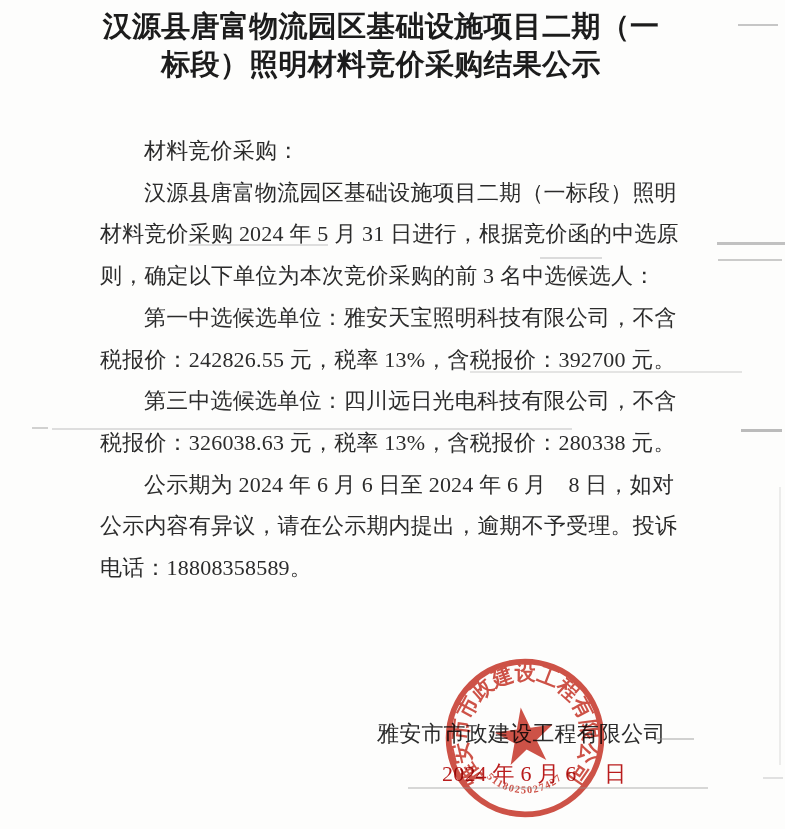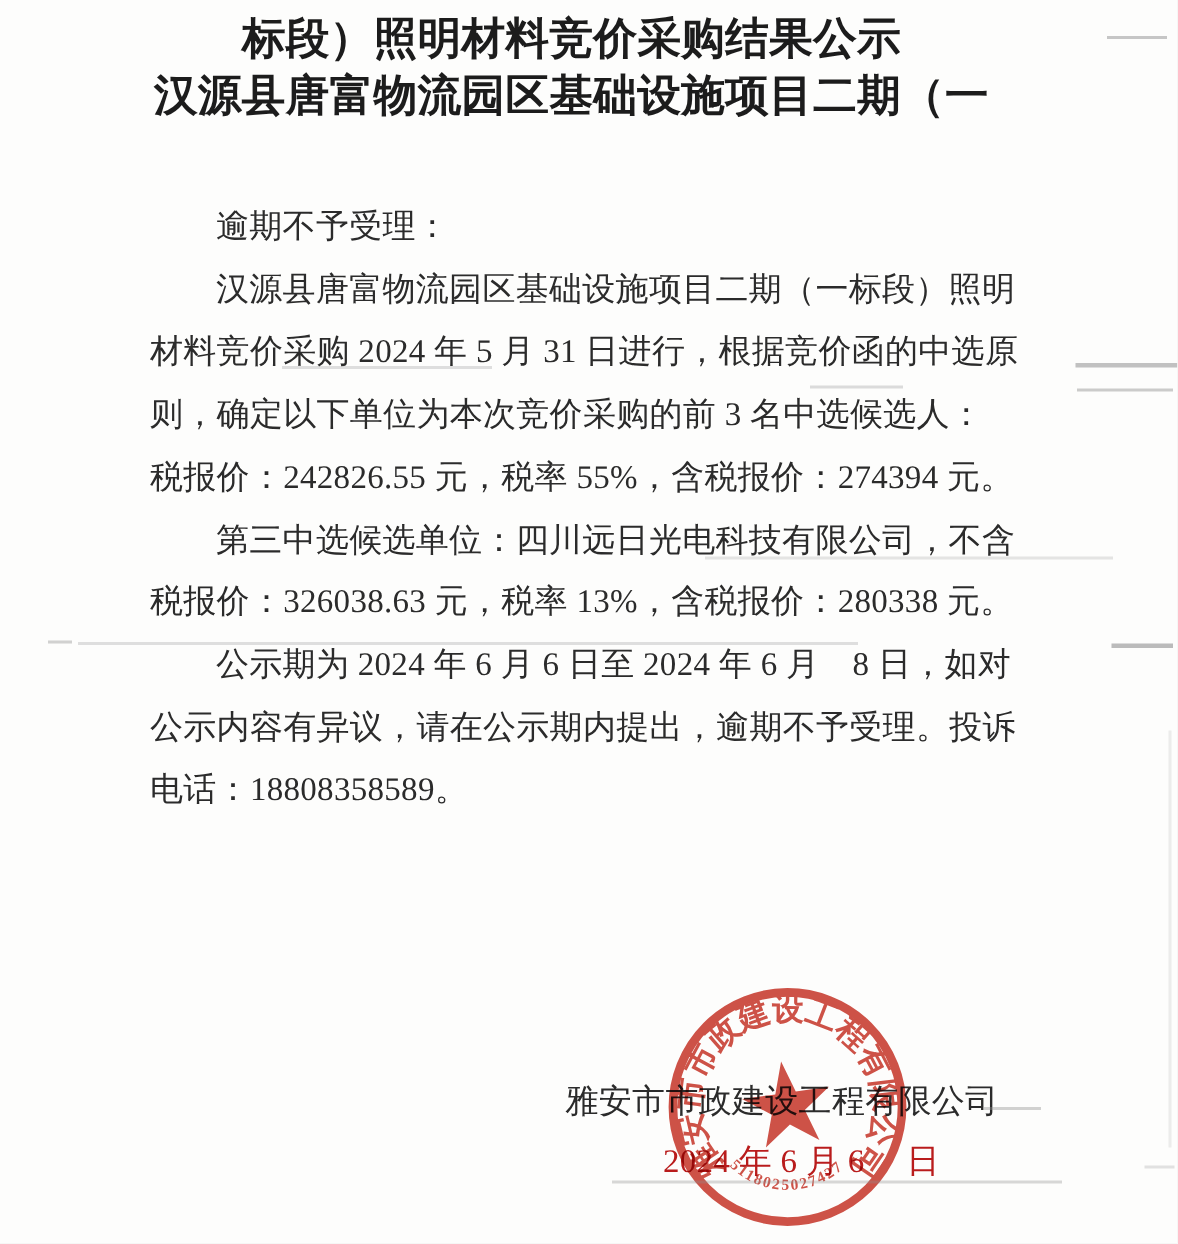--- a/index.html
+++ b/index.html
@@ -61,30 +61,31 @@
   .art-h {left:408px;top:787px;width:300px;height:2px;opacity:.35;}
   .art-i {left:779px;top:487px;width:2px;  height:278px;opacity:.15;}
   .art-j {left:763px;top:777px;width:20px; height:2px;opacity:.25;}
 </style>
 </head>
 <body>
 
 <div class="page">
 
   <h1 class="title">
+    <span class="tl">汉源县唐富物流园区基础设施项目二期（一</span>
     <span class="tl">标段）照明材料竞价采购结果公示</span>
-    <span class="tl">汉源县唐富物流园区基础设施项目二期（一</span>
   </h1>
 
   <div class="body">
-    <div class="ln indent">逾期不予受理：</div>
+    <div class="ln indent">材料竞价采购：</div>
     <div class="ln indent">汉源县唐富物流园区基础设施项目二期（一标段）照明</div>
     <div class="ln">材料竞价采购 2024 年 5 月 31 日进行，根据竞价函的中选原</div>
     <div class="ln">则，确定以下单位为本次竞价采购的前 3 名中选候选人：</div>
-    <div class="ln">税报价：242826.55 元，税率 55%，含税报价：274394 元。</div>
+    <div class="ln indent">第一中选候选单位：雅安天宝照明科技有限公司，不含</div>
+    <div class="ln">税报价：242826.55 元，税率 13%，含税报价：392700 元。</div>
     <div class="ln indent">第三中选候选单位：四川远日光电科技有限公司，不含</div>
     <div class="ln">税报价：326038.63 元，税率 13%，含税报价：280338 元。</div>
     <div class="ln indent">公示期为 2024 年 6 月 6 日至 2024 年 6 月　8 日，如对</div>
     <div class="ln">公示内容有异议，请在公示期内提出，逾期不予受理。投诉</div>
     <div class="ln">电话：18808358589。</div>
   </div>
 
   <div class="sig-company">雅安市市政建设工程有限公司</div>
   <div class="sig-date">2024 年 6 月 6 　日</div>
 

